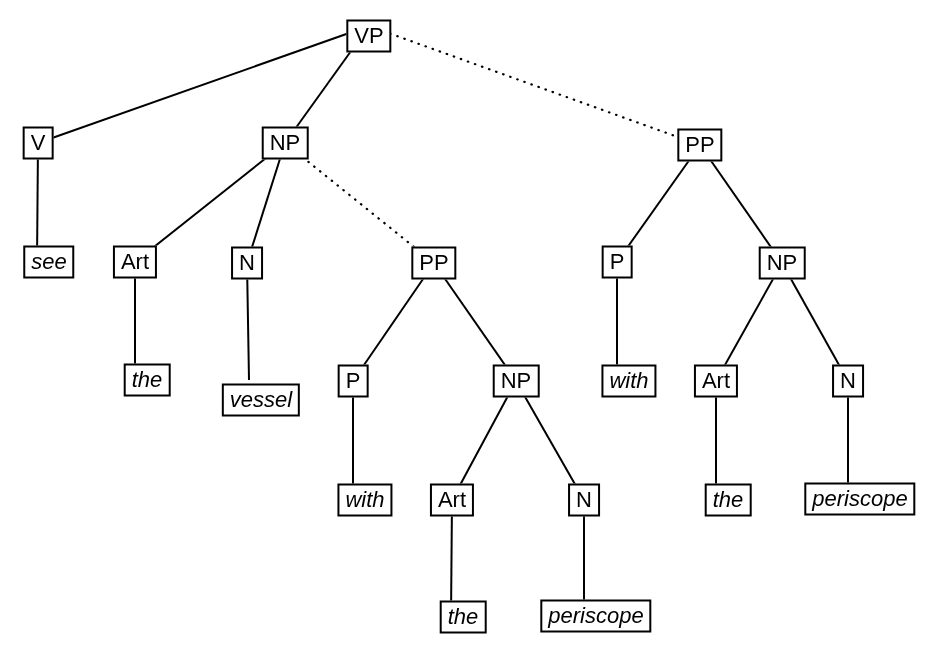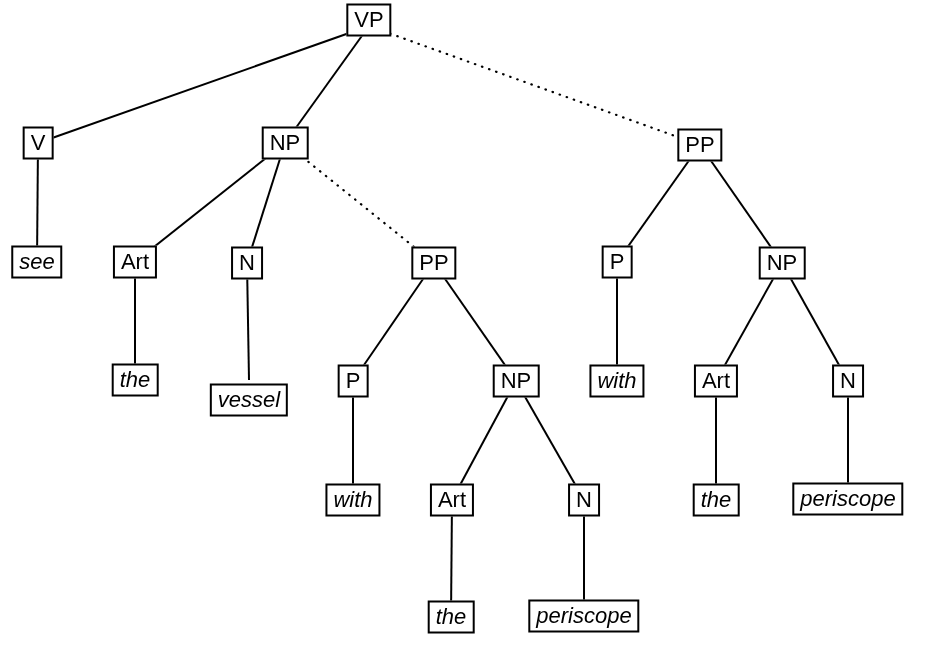--- a/index.html
+++ b/index.html
@@ -37,20 +37,21 @@
     color: var(--text, #000000);
     font-size: 22px;
     line-height: 26px;
     padding: 1px 6px 2px 6px;
     white-space: nowrap;
     text-align: center;
     user-select: none;
   }
   .node.terminal {
     font-style: italic;
+    margin-left: 12px;
   }
 </style>
 </head>
 <body>
 
 <div class="stage" style="width: 927px; height: 646px; --bg: #ffffff; --line: #000000; --boxline: #000000; --boxfill: #ffffff; --text: #000000;">
   <svg class="edges-layer" xmlns="http://www.w3.org/2000/svg" width="927" height="646" viewBox="0 0 927 646">
       <line x1="369" y1="26" x2="38" y2="143" class="edge solid"></line>
       <line x1="369" y1="26" x2="285" y2="143" class="edge solid"></line>
       <line x1="369" y1="26" x2="700" y2="145" class="edge dotted"></line>
@@ -68,21 +69,21 @@
       <line x1="452" y1="500" x2="451" y2="617" class="edge solid"></line>
       <line x1="584" y1="500" x2="584" y2="616" class="edge solid"></line>
       <line x1="700" y1="145" x2="617" y2="262" class="edge solid"></line>
       <line x1="700" y1="145" x2="782" y2="263" class="edge solid"></line>
       <line x1="617" y1="262" x2="617" y2="381" class="edge solid"></line>
       <line x1="782" y1="263" x2="716" y2="381" class="edge solid"></line>
       <line x1="782" y1="263" x2="848" y2="381" class="edge solid"></line>
       <line x1="716" y1="381" x2="716" y2="500" class="edge solid"></line>
       <line x1="848" y1="381" x2="848" y2="499" class="edge solid"></line>
     </svg>
-<div class="node" style="left: 369px; top: 20px; text-align: center;">VP</div>
+<div class="node" style="left: 369px; top: 36px; text-align: center;">VP</div>
     <div class="node" style="left: 38px; top: 143px;">V</div>
     <div class="node" style="left: 285px; top: 143px;">NP</div>
     <div class="node" style="left: 700px; top: 145px;">PP</div>
     <div class="node terminal" style="left: 37px; top: 262px;">see</div>
     <div class="node" style="left: 135px; top: 262px;">Art</div>
     <div class="node" style="left: 247px; top: 263px;">N</div>
     <div class="node" style="left: 434px; top: 263px;">PP</div>
     <div class="node" style="left: 617px; top: 262px;">P</div>
     <div class="node" style="left: 782px; top: 263px;">NP</div>
     <div class="node terminal" style="left: 135px; top: 380px;">the</div>

